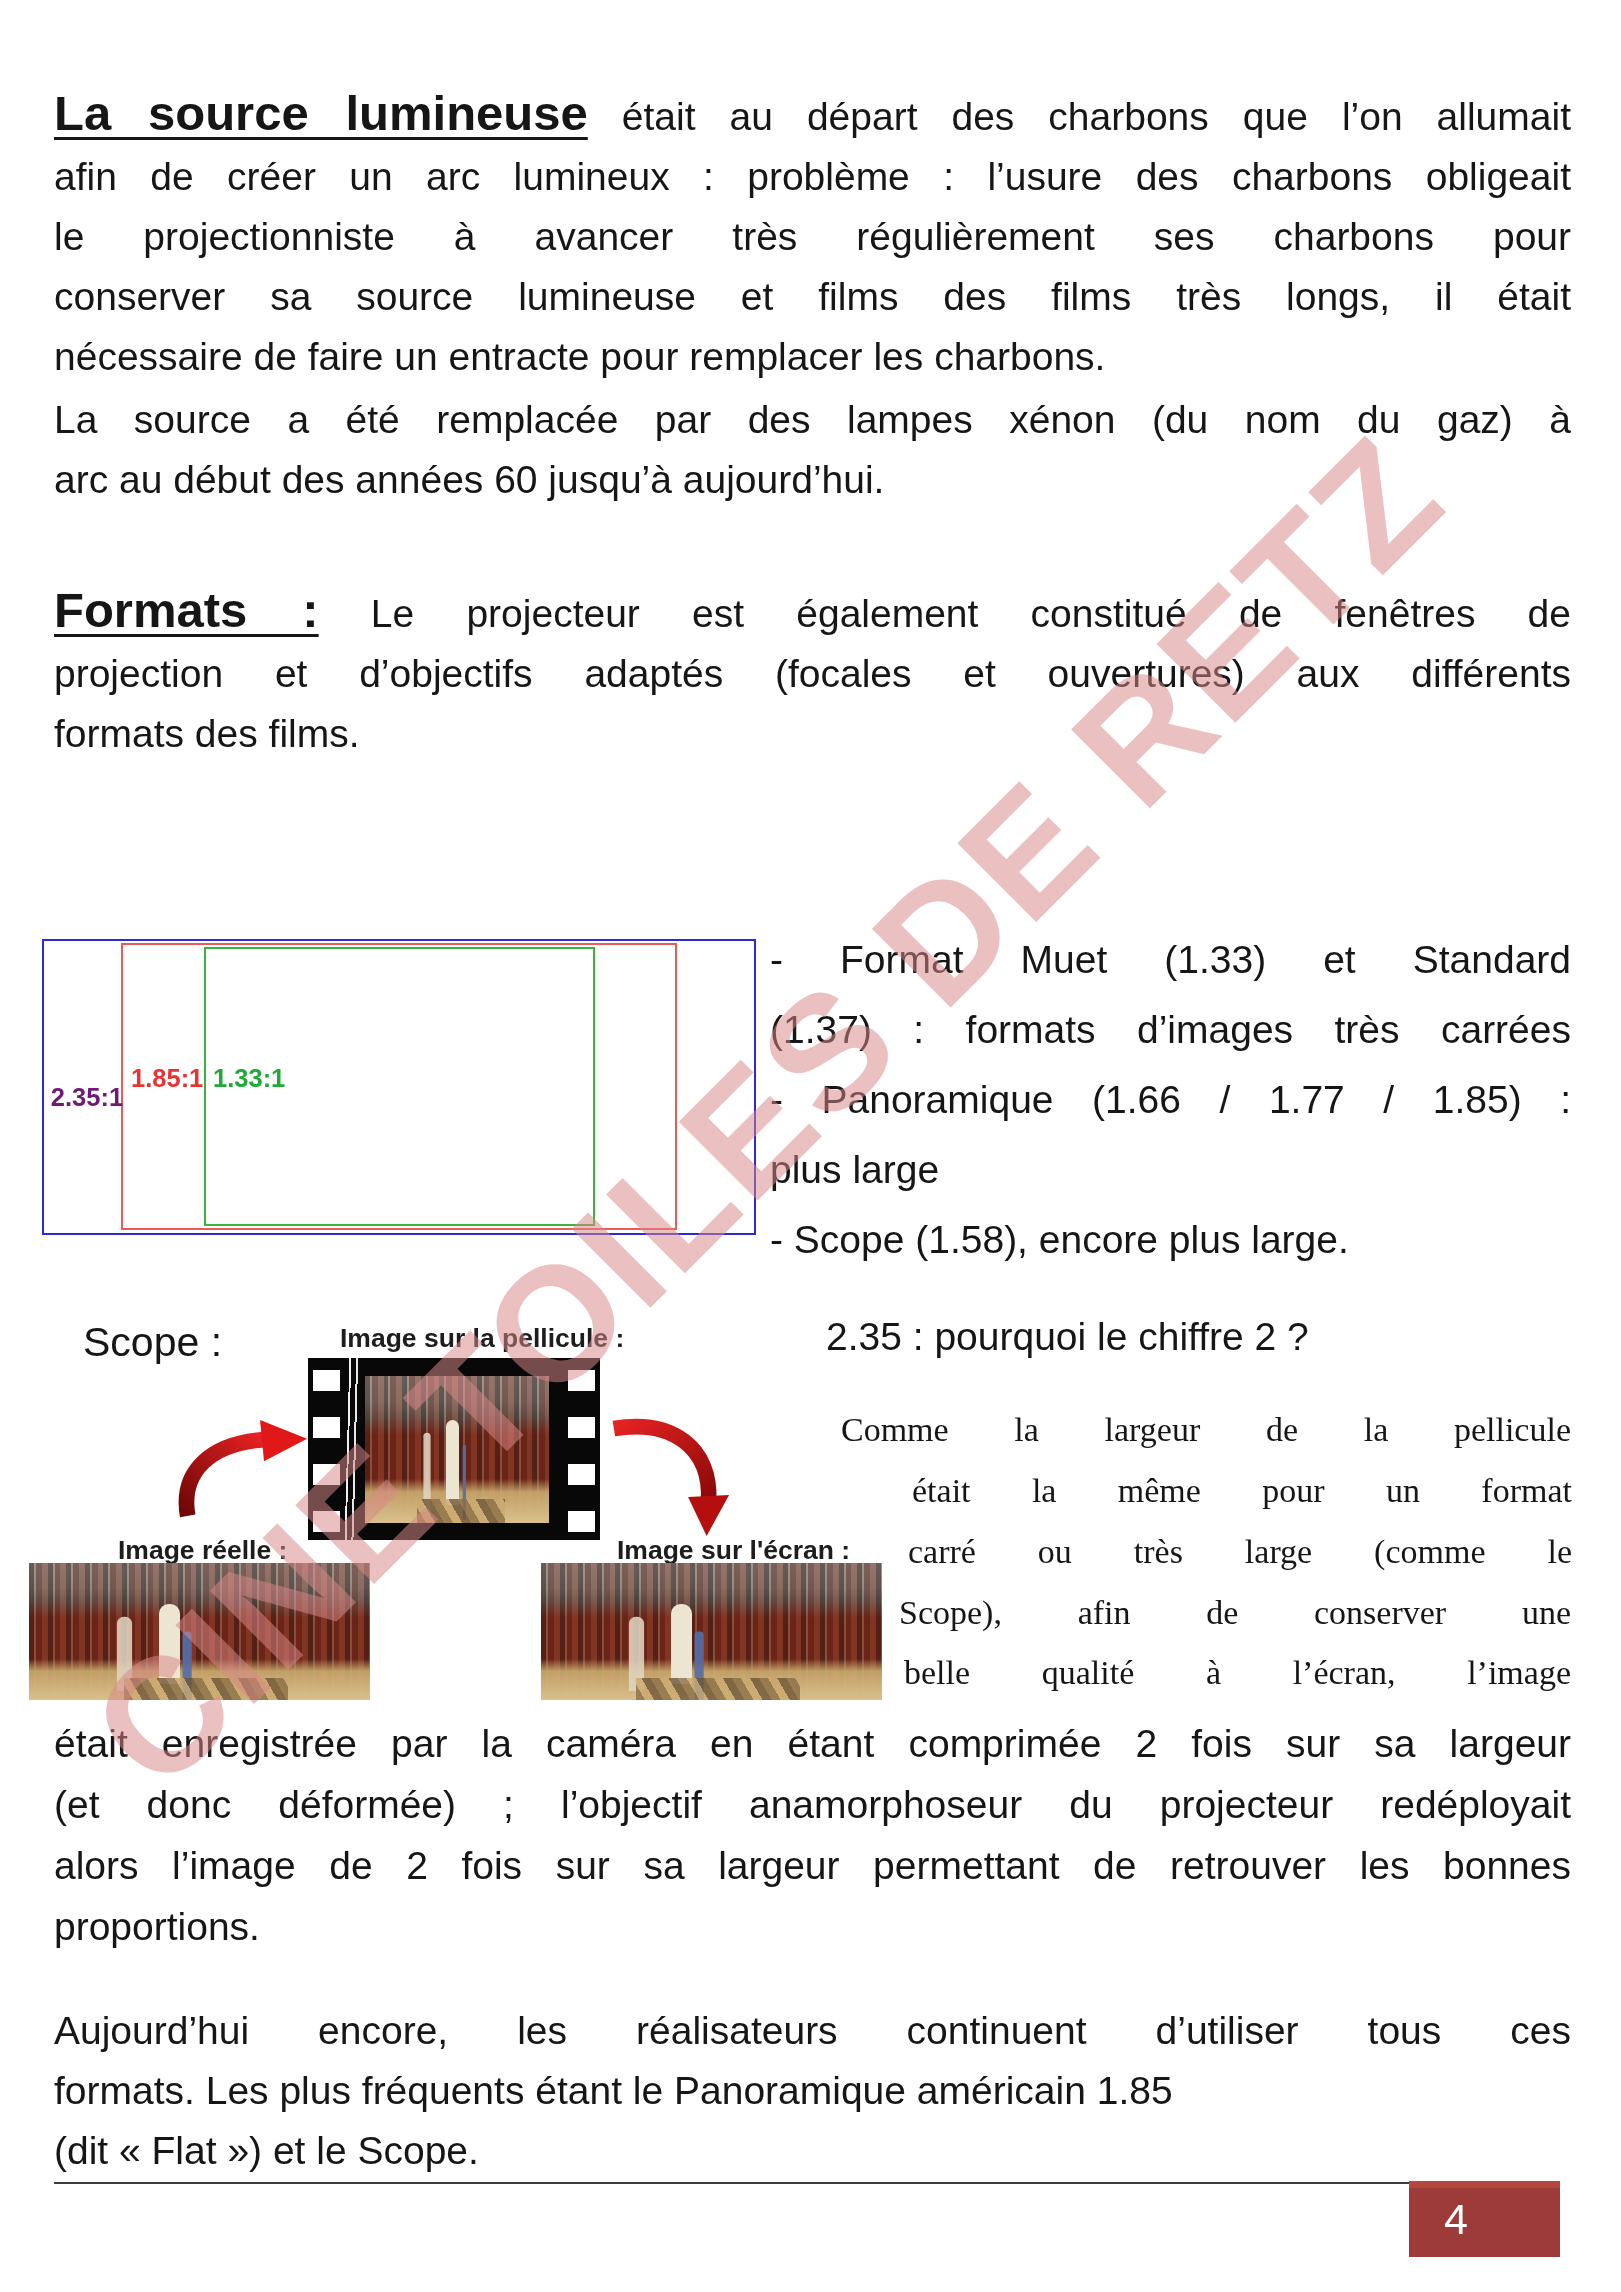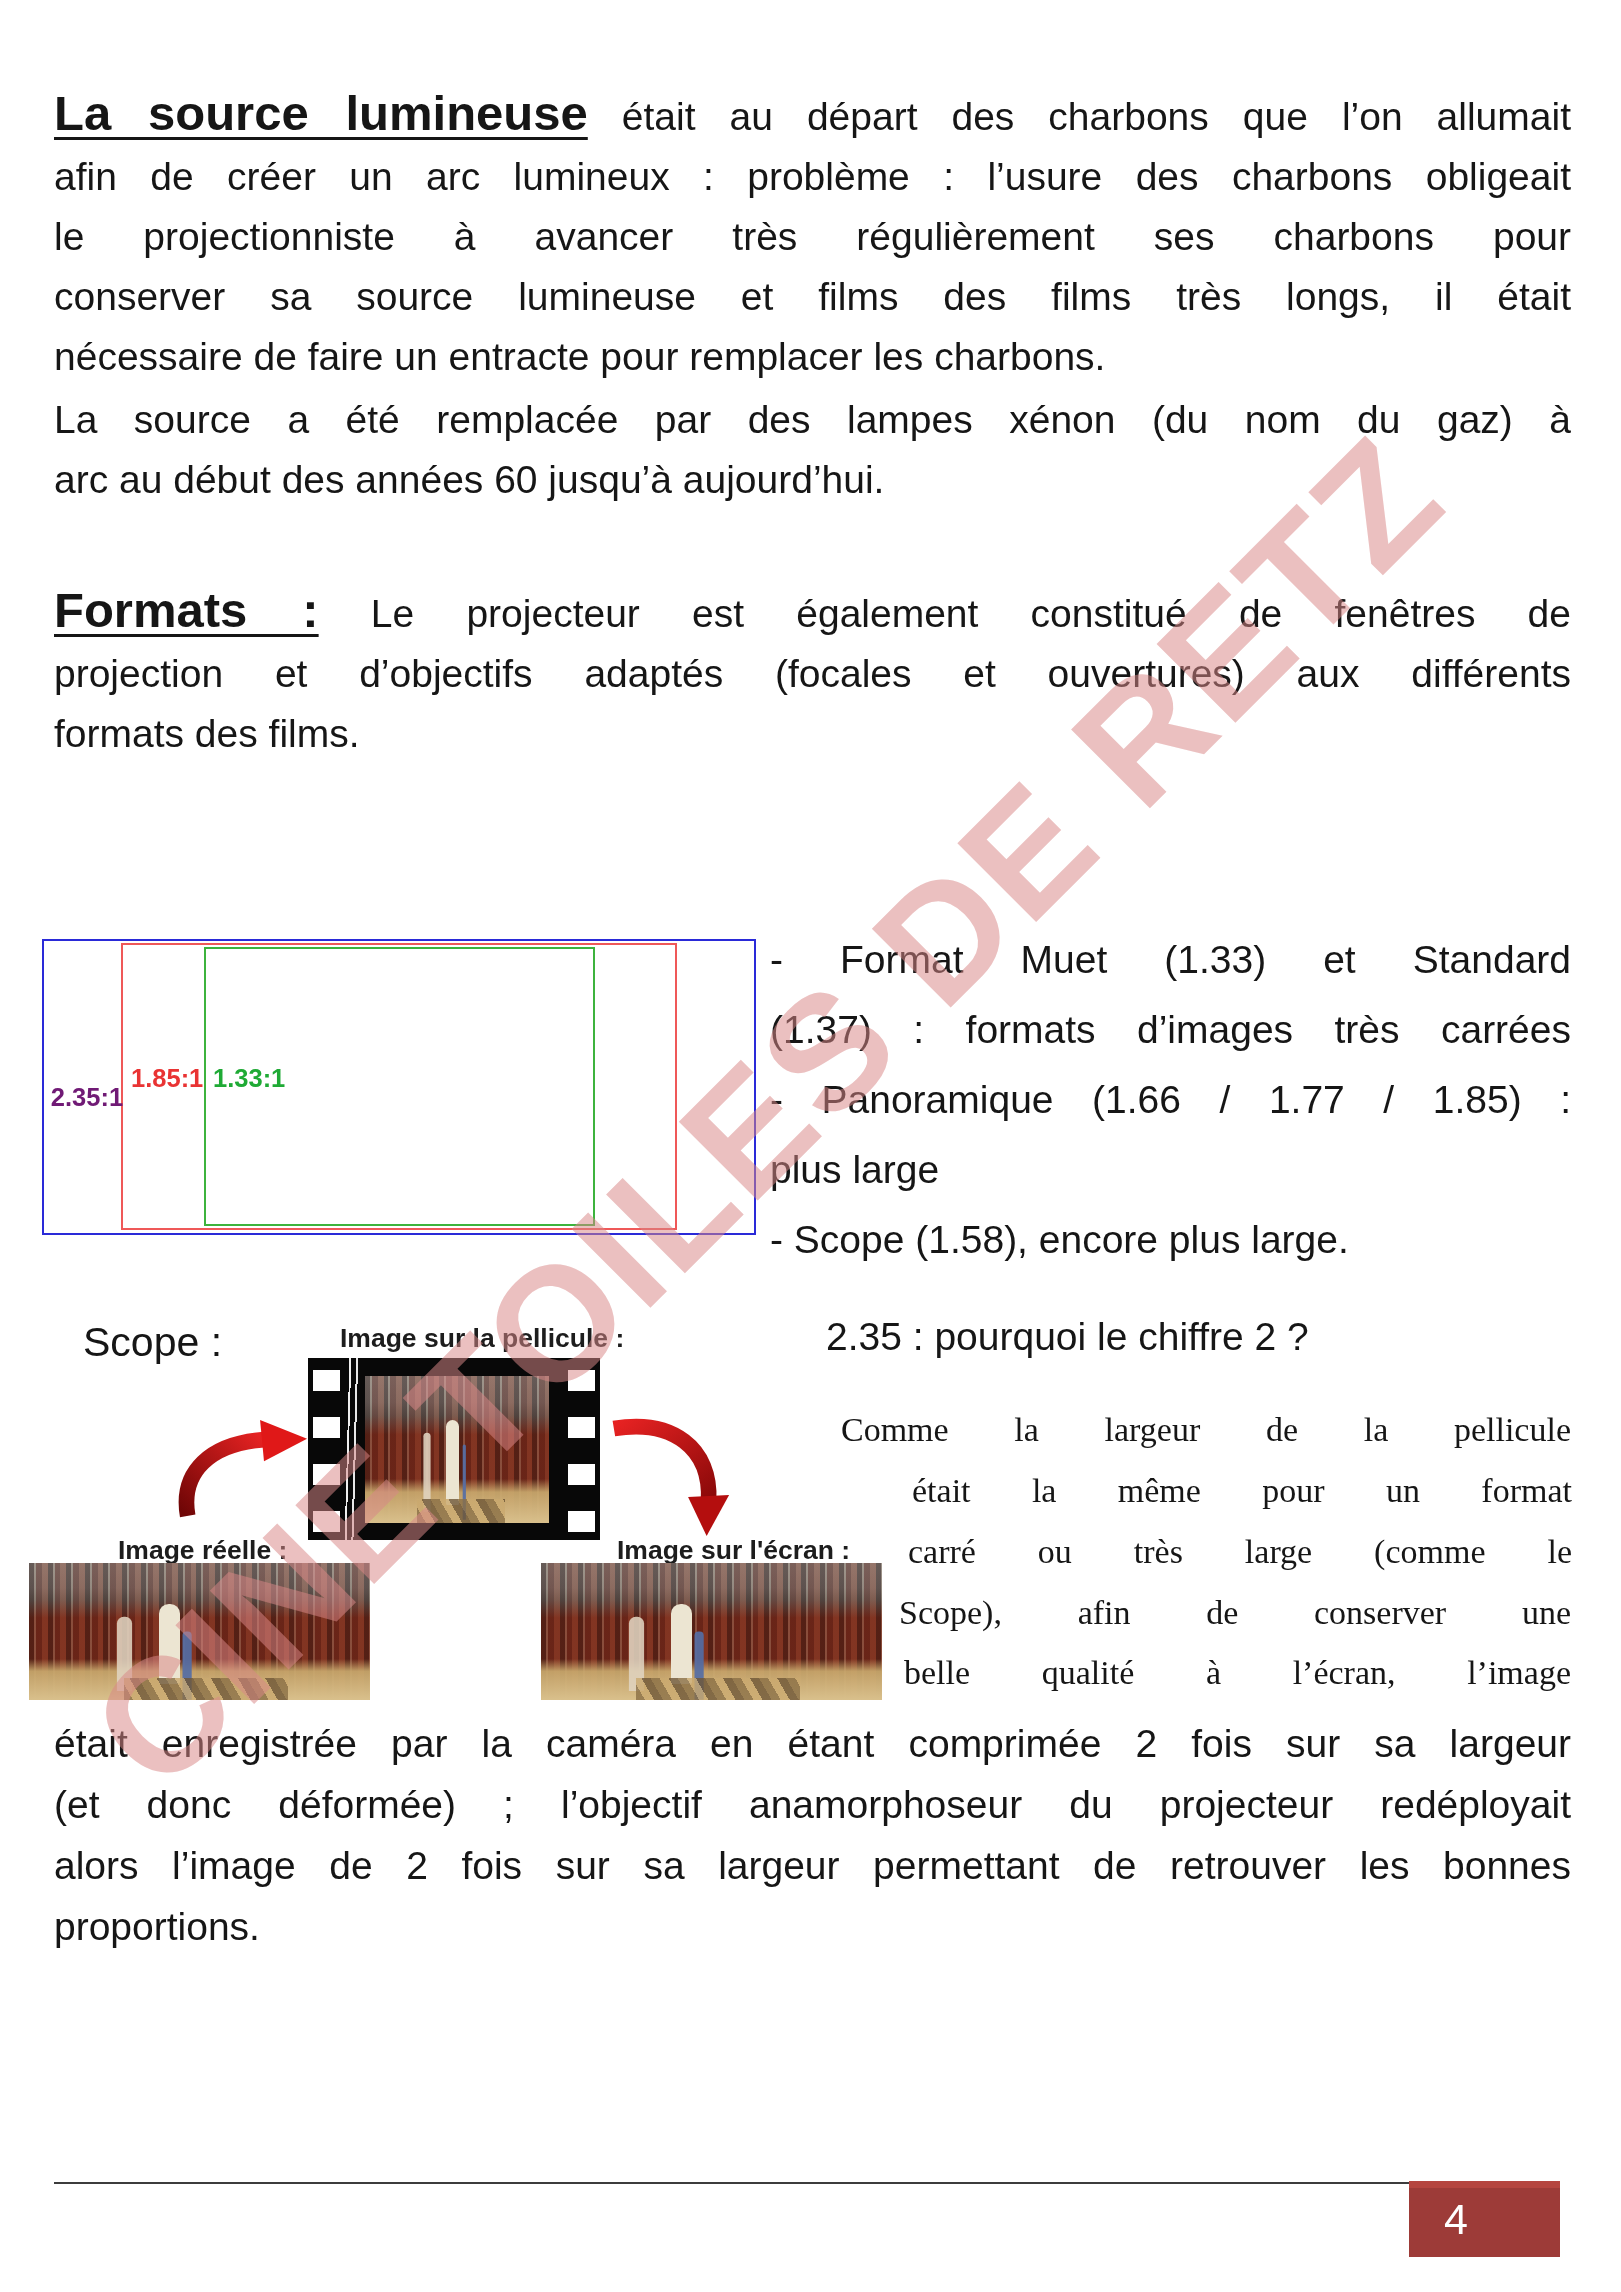--- a/index.html
+++ b/index.html
@@ -169,20 +169,25 @@
   <div class="rc-line jline" id="rc4">Scope), afin de conserver une</div>
   <div class="rc-line jline" id="rc5">belle qualité à l’écran, l’image</div>
 
   <div class="para" style="left:54px;top:1713px;width:1517px;line-height:61px;">
     <div class="jline">était enregistrée par la caméra en étant comprimée 2 fois sur sa largeur</div>
     <div class="jline">(et donc déformée) ; l’objectif anamorphoseur du projecteur redéployait</div>
     <div class="jline">alors l’image de 2 fois sur sa largeur permettant de retrouver les bonnes</div>
     <div class="lline">proportions.</div>
   </div>
 
+  <div class="para" style="left:54px;top:2001px;width:1517px;">
+    <div class="jline">Aujourd’hui encore, les réalisateurs continuent d’utiliser tous ces</div>
+    <div class="lline">formats. Les plus fréquents étant le Panoramique américain 1.85</div>
+    <div class="lline">(dit « Flat ») et le Scope.</div>
+  </div>
 
   <div id="footer-rule" style="background-color: rgb(60, 60, 60);"></div>
   <div id="page-num-box" style="background-color: rgb(157, 59, 56); border-top-color: rgb(181, 69, 63);">
     <span>4</span>
   </div>
 
   <div id="watermark" style="color: rgb(217, 136, 136);">CINE TOILES DE RETZ</div>
 
 </div>
 

